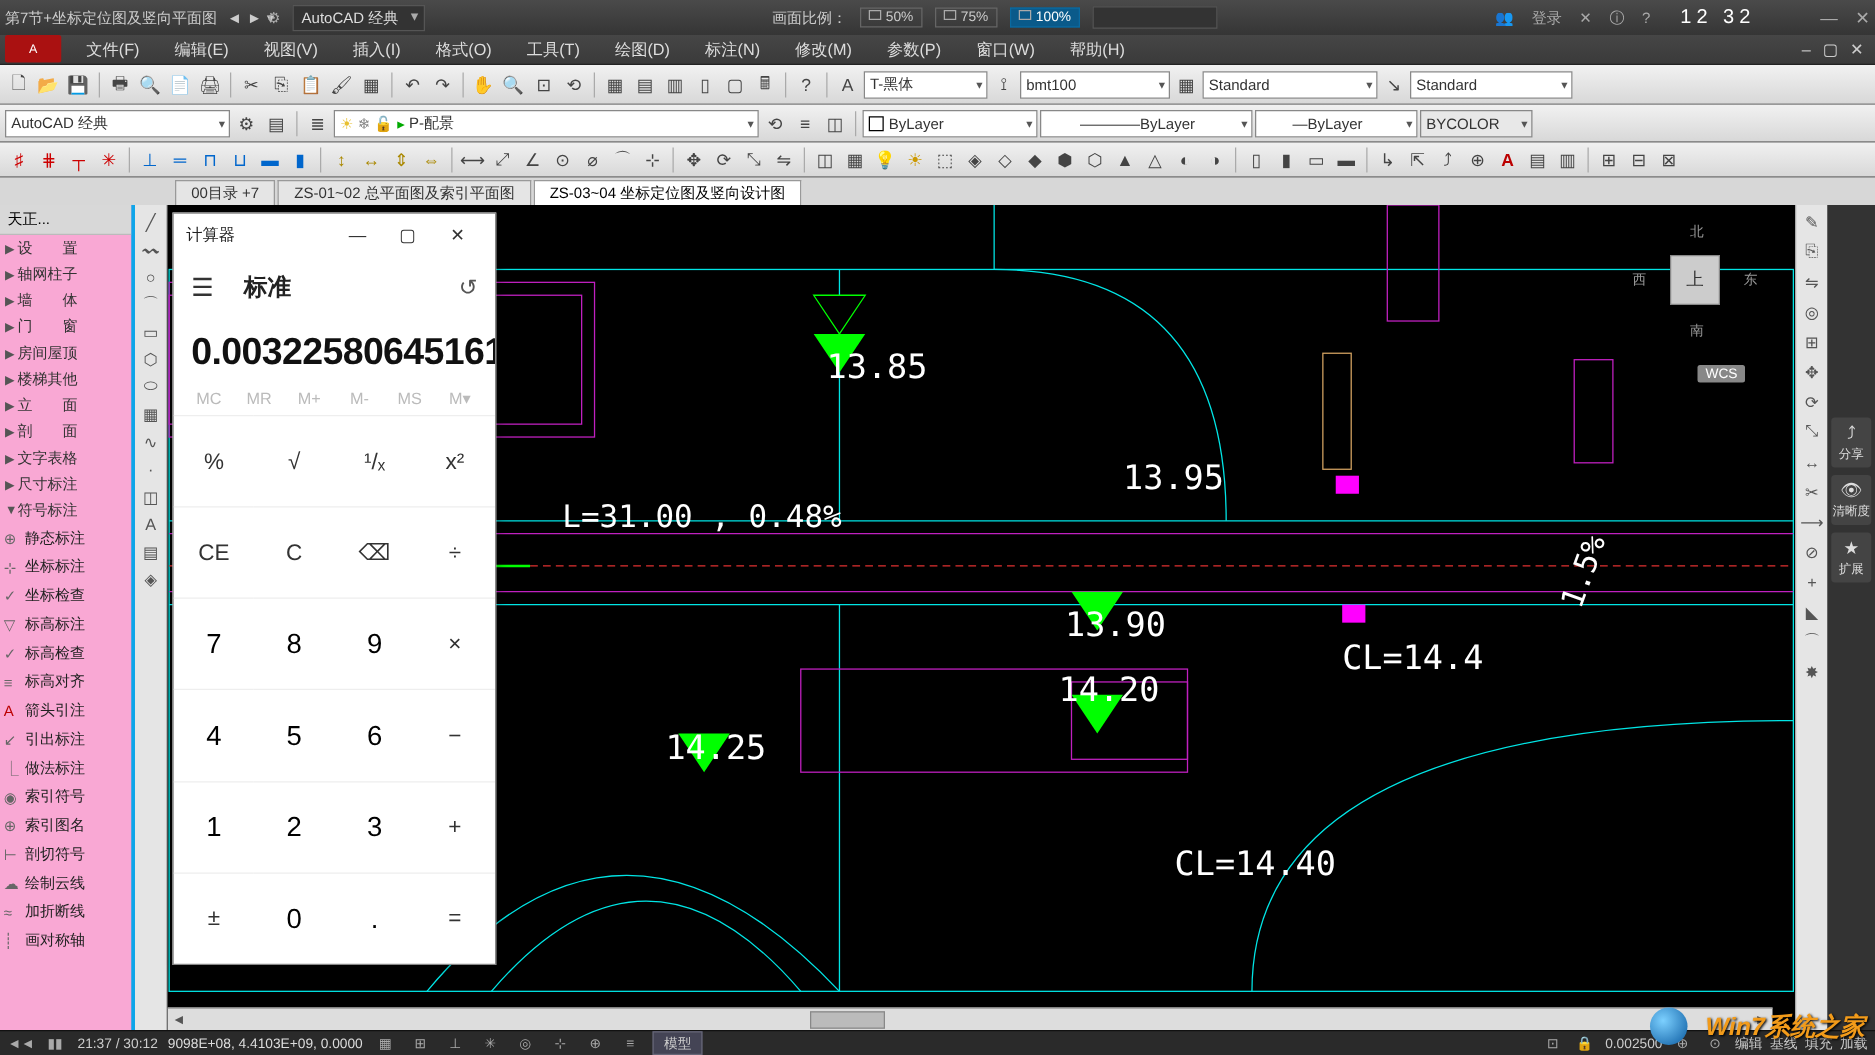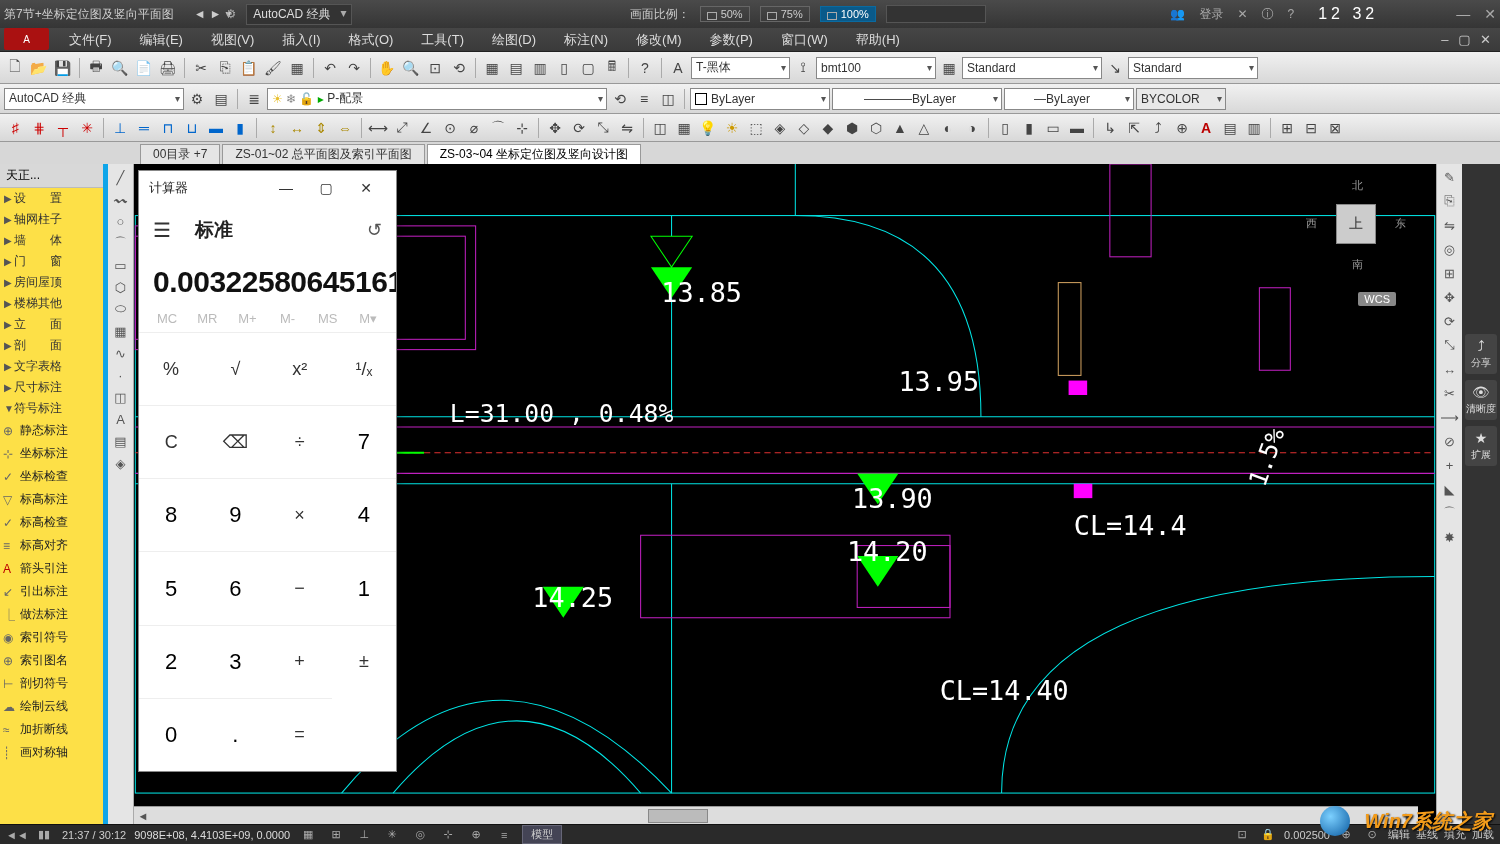--- a/index.html
+++ b/index.html
@@ -1,32 +1,32 @@
 <!DOCTYPE html>
 <html><head>
 <meta charset="utf-8">
 <style>
 * { margin: 0; padding: 0; box-sizing: border-box; font-family: "Microsoft YaHei", Arial, sans-serif; user-select: none; }
 body { width: 1500px; height: 844px; background: #3a3a3a; overflow: hidden; position: relative; }
 
 
 .titlebar { height: 28px; background: linear-gradient(#4a4a4a,#353535); display: flex; align-items: center; padding: 0 4px; font-size: 12px; color: #ccc; }
-.titlebar .title-text { flex: 0 0 auto; margin-right: 20px; }
+.titlebar .title-text { flex: 0 0 auto; margin-right: 8px; }
 .titlebar .nav-arrows { display: flex; gap: 4px; margin-right: 8px; }
 .titlebar .nav-arrows span { cursor: pointer; }
 .titlebar .ws-dd { background: #333; border: 1px solid #555; padding: 1px 20px 1px 6px; color: #ddd; font-size: 12px; position: relative; margin-right: 18px;}
 .titlebar .ws-dd::after { content:"▾"; position:absolute; right:4px; top:1px; color:#aaa;}
 .titlebar .gear { color:#aaa; margin-left:-14px; margin-right:10px;}
 .titlebar .ratio-area { margin-left: 260px; display:flex; align-items:center; gap:10px; }
-.titlebar .ratio-btn { border:1px solid #666; padding:1px 6px; color:#ccc; font-size:11px; display:flex; align-items:flex-end; gap:4px;}
+.titlebar .ratio-btn { border:1px solid #666; padding:1px 6px; color:#ccc; font-size:11px; display:flex; align-items:flex-start; gap:4px;}
 .titlebar .ratio-btn.active { background:#0a5a8a; border-color:#0a6aa0; color:#fff;}
 .titlebar .ratio-btn .sq { width:10px; height:8px; border:1px solid #aaa; display:inline-block;}
 .titlebar .search { margin-left:10px; background:#333; border:1px solid #555; width:100px; height:18px; color:#888; font-size:11px; padding:0 4px; font-style:italic;}
 .titlebar .right-ctrls { margin-left:auto; display:flex; align-items:center; gap:14px; color:#aaa;}
-.titlebar .clock { color:#fff; font-size:16px; letter-spacing:4px; margin:0 64px 0 10px;}
+.titlebar .clock { color:#fff; font-size:16px; letter-spacing:4px; margin:0 38px 0 10px;}
 .titlebar .win-x { font-size:14px; cursor:pointer; }
 
 
 .menubar { height: 24px; background: linear-gradient(#464646,#3a3a3a); display:flex; align-items:center; padding-left: 55px; border-bottom:1px solid #222;}
 .menubar .logo { position:absolute; left:4px; top:28px; width:45px; height:22px; background:#a11; border-radius:2px; display:flex; align-items:center; justify-content:center; color:#fff; font-size:10px;}
 .menubar .menu-item { color:#ddd; font-size:13px; padding:0 14px; cursor:pointer;}
 .menubar .right-min { margin-left:auto; color:#ccc; font-size:13px; padding-right:6px; letter-spacing:3px;}
 
 
 .toolbar { background: linear-gradient(#f1f1f1,#d8d8d8); border-bottom:1px solid #999; display:flex; align-items:center; padding:2px 4px; gap:2px;}
@@ -39,21 +39,21 @@
 .tb-dd::after { content:"▾"; position:absolute; right:3px; color:#555; font-size:10px;}
 .tb-dd.gray { background:#e8e8e8;}
 
 
 .doctabs { height:22px; background:#d7d7d7; display:flex; align-items:flex-end; padding-left:140px;}
 .doctab { background:#e5e5e5; border:1px solid #999; border-bottom:none; padding:1px 12px; font-size:12px; color:#333; margin-right:2px; cursor:pointer;}
 .doctab.active { background:#fff; color:#000;}
 
 
 .main-area { display:flex; height: calc(844px - 28px - 24px - 32px - 30px - 28px - 22px - 20px); position:relative;}
-.left-panel { width:108px; background:#fde047; border-right:5px solid #0ea5e9; overflow:hidden;}
+.left-panel { width:108px; background:#f9a8d4; border-right:3px solid #0ea5e9; overflow:hidden;}
 .left-panel .hdr { font-size:12px; padding:3px 6px; background:#d8d8d8; border-bottom:1px solid #bbb;}
 .tree-item { font-size:12px; padding:2px 4px; display:flex; align-items:center; cursor:pointer; color:#333;}
 .tree-item .arrow { width:10px; color:#555; font-size:10px;}
 .tool-item { font-size:12px; padding:3px 4px 3px 20px; display:flex; align-items:center; gap:4px; cursor:pointer; color:#222; position:relative;}
 .tool-item .ic { position:absolute; left:3px; font-size:12px; color:#666;}
 
 .icon-col { width:26px; background:#e5e5e5; border-right:1px solid #aaa; display:flex; flex-direction:column; padding-top:2px;}
 .icon-col .ic { height:22px; display:flex; align-items:center; justify-content:center; font-size:13px; color:#555; cursor:pointer;}
 
 .canvas-wrap { flex:1; position:relative; background:#000; overflow:hidden;}
@@ -600,22 +600,23 @@
     <span>MC</span>
     <span>MR</span>
     <span>M+</span>
     <span>M-</span>
     <span>MS</span>
     <span>M▾</span>
   </div>
   <div class="c-grid">
     <div class="c-key fn">%</div>
     <div class="c-key fn">√</div>
+    <div class="c-key fn">¹/ₓ</div>
     <div class="c-key fn">x²</div>
-    <div class="c-key fn">¹/ₓ</div>
+    <div class="c-key fn">CE</div>
     <div class="c-key fn">C</div>
     <div class="c-key fn">⌫</div>
     <div class="c-key fn">÷</div>
     <div class="c-key num">7</div>
     <div class="c-key num">8</div>
     <div class="c-key num">9</div>
     <div class="c-key fn">×</div>
     <div class="c-key num">4</div>
     <div class="c-key num">5</div>
     <div class="c-key num">6</div>

